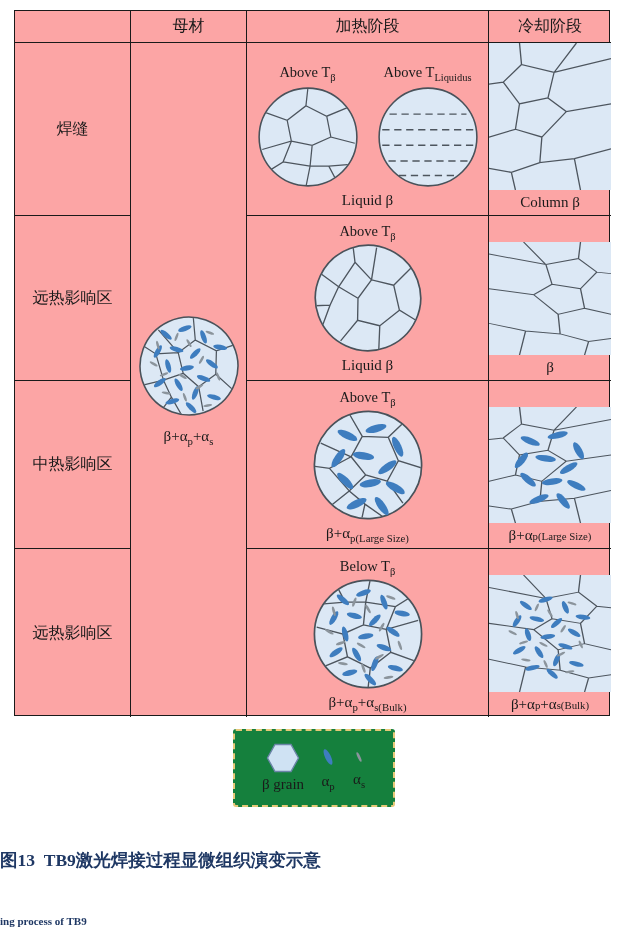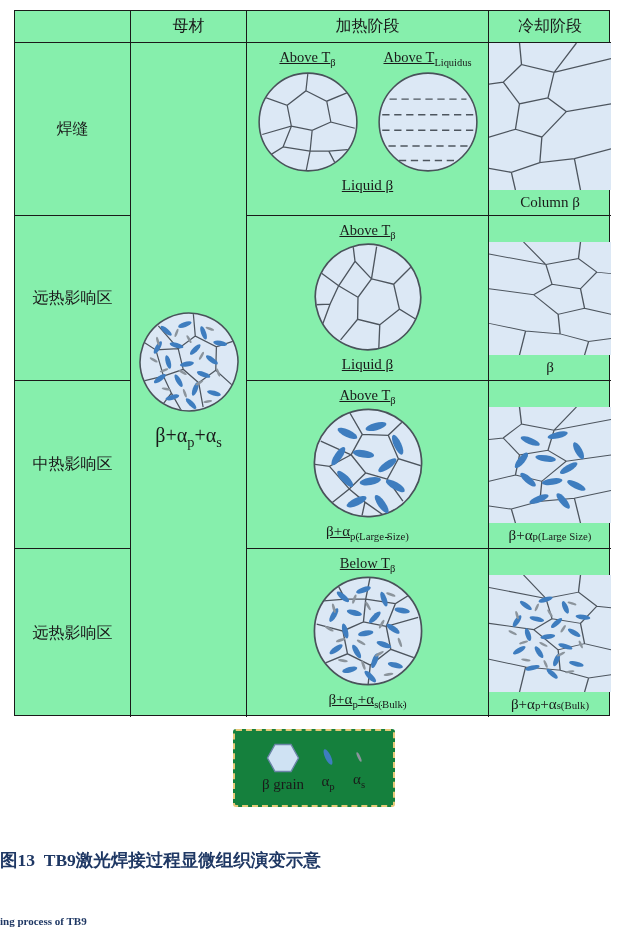--- a/index.html
+++ b/index.html
@@ -4,49 +4,49 @@
 <style>
   html,body{margin:0;padding:0;background:#ffffff;}
   .page{position:relative;width:621px;height:951px;background:#fff;
         font-family:"Liberation Serif", serif;color:#1a1a1a;overflow:hidden;}
 
   
   .fig-table{position:absolute;left:14px;top:10px;width:596px;height:706px;
              display:grid;
              grid-template-columns:116px 116px 242px 122px;
              grid-template-rows:32px 173px 165px 168px 168px;
-             border:1.6px solid #1a1a1a;box-sizing:border-box;background:#86efac;}
+             border:1.6px solid #1a1a1a;box-sizing:border-box;background:#fca5a5;}
   .cell{position:relative;display:flex;align-items:center;justify-content:center;
         box-sizing:border-box;min-width:0;min-height:0;}
   .br{border-right:1.6px solid #1a1a1a;}
   .bb{border-bottom:1.6px solid #1a1a1a;}
   .hdr{font-size:16px;}
   .rowlab{font-size:16px;align-items:center;}
 
   .c1{grid-column:1;} .c2{grid-column:2;} .c3{grid-column:3;} .c4{grid-column:4;}
   .r1{grid-row:1;} .r2{grid-row:2;} .r3{grid-row:3;} .r4{grid-row:4;} .r5{grid-row:5;}
   .base-cell{grid-column:2;grid-row:2/6;flex-direction:column;gap:10px;}
 
-  .heat-cell{flex-direction:column;justify-content:flex-start;padding:3px 0 4px;text-decoration:underline;}
+  .heat-cell{flex-direction:column;justify-content:flex-end;padding:3px 0 4px;}
   .cool-cell{flex-direction:column;justify-content:flex-end;padding:0;align-items:stretch;}
 
   .circ-title{font-size:14.5px;line-height:22px;height:22px;text-align:center;white-space:nowrap;}
   .phase-label{font-size:15px;line-height:22px;height:22px;text-align:center;white-space:nowrap;}
   sub{font-size:0.72em;}
 
   .two-circles{display:flex;gap:16px;align-items:flex-start;justify-content:center;}
   .circ-block{display:flex;flex-direction:column;align-items:center;gap:2px;}
 
   .mesh-wrap{flex:1;min-height:0;width:100%;}
   .mesh-wrap svg{display:block;width:100%;height:100%;}
   .cool-pad{height:26px;flex:none;}
   .cool-label{flex:none;height:25px;display:flex;align-items:center;justify-content:center;
               font-size:15px;white-space:nowrap;}
 
-  .base-label{font-size:20px;white-space:nowrap;}
+  .base-label{font-size:15px;white-space:nowrap;}
 
   
   .legend{position:absolute;top:729px;left:233px;width:158px;height:74px;
           border:2px dashed #e6c878;border-radius:3px;background:#15803d;
           display:flex;align-items:center;justify-content:center;gap:14px;}
   .legend-item{display:flex;flex-direction:column;align-items:center;justify-content:flex-end;gap:3px;}
   .legend-label{font-size:15px;white-space:nowrap;}
 
   
   .cap{position:absolute;left:0;width:100%;text-align:left;font-weight:bold;

